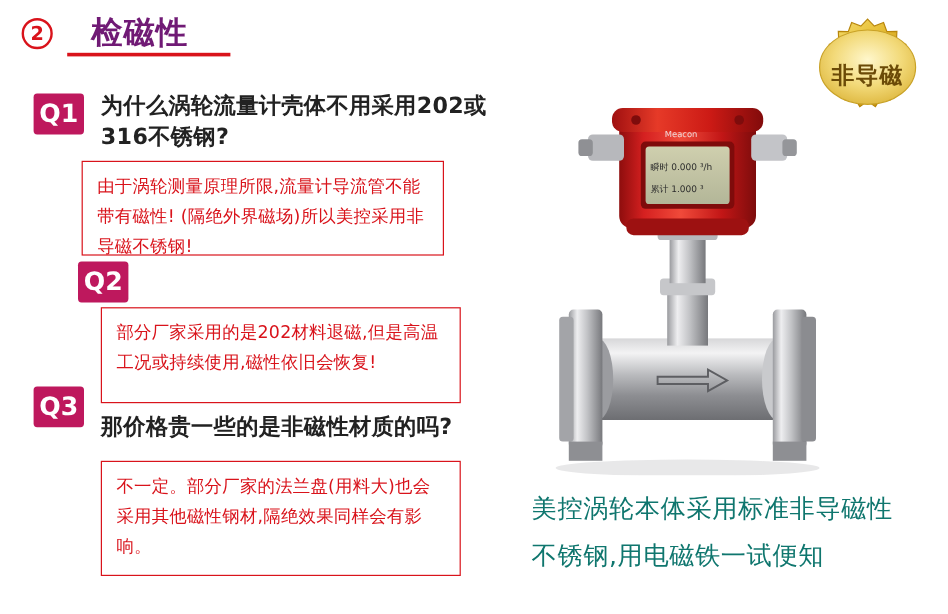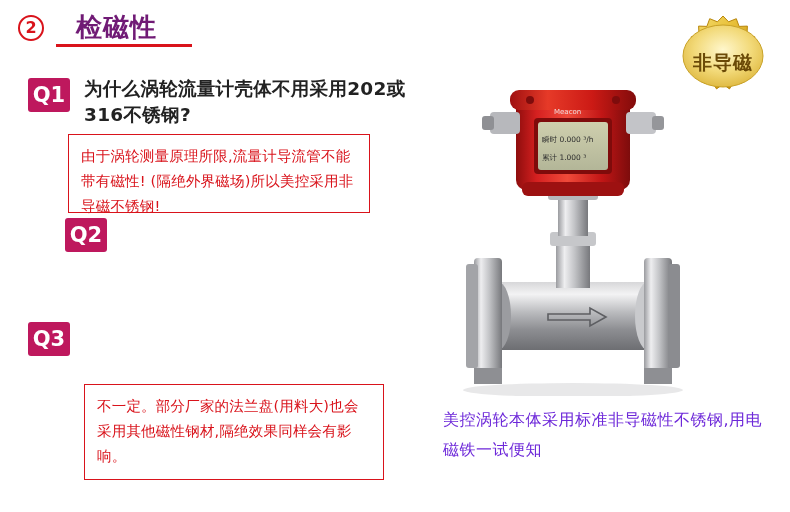--- a/index.html
+++ b/index.html
@@ -106,22 +106,22 @@
   #q3-badge { left: 28px; top: 322px; }
   #q3-text  { left: 84px; top: 344px; width: 340px; }
   #q3-ans   { left: 84px; top: 384px; width: 300px; height: 96px; }
 
   
   .photo-caption {
     position: absolute;
     left: 443px;
     top: 405px;
     width: 320px;
-    color: #6d28d9;
-    font-size: 16px;
+    color: #0f766e;
+    font-size: 21px;
     line-height: 1.85;
     letter-spacing: 0.5px;
   }
 
   
   .photo {
     position: absolute;
     left: 430px;
     top: 46px;
     width: 360px;
@@ -158,22 +158,24 @@
     <div class="sec-num">2</div>
     <div class="sec-title">检磁性</div>
   </div>
   <div class="title-underline"></div>
 
   <div class="qbadge" id="q1-badge">Q1</div>
   <div class="qtext" id="q1-text">为什么涡轮流量计壳体不用采用202或316不锈钢?</div>
   <div class="abox" id="q1-ans">由于涡轮测量原理所限,流量计导流管不能带有磁性! (隔绝外界磁场)所以美控采用非导磁不锈钢!</div>
 
   <div class="qbadge" id="q2-badge">Q2</div>
+  <div class="abox" id="q2-ans">部分厂家采用的是202材料退磁,但是高温工况或持续使用,磁性依旧会恢复!</div>
 
   <div class="qbadge" id="q3-badge">Q3</div>
+  <div class="qtext" id="q3-text">那价格贵一些的是非磁性材质的吗?</div>
   <div class="abox" id="q3-ans">不一定。部分厂家的法兰盘(用料大)也会采用其他磁性钢材,隔绝效果同样会有影响。</div>
 
   <div class="photo">
     <svg width="360" height="350" viewBox="0 0 360 350">
       <defs>
         <linearGradient id="steel" x1="0" y1="0" x2="0" y2="1">
           <stop offset="0%" stop-color="#d7d7d9"></stop>
           <stop offset="18%" stop-color="#f3f3f4"></stop>
           <stop offset="45%" stop-color="#b9babd"></stop>
           <stop offset="70%" stop-color="#8d8e92"></stop>

